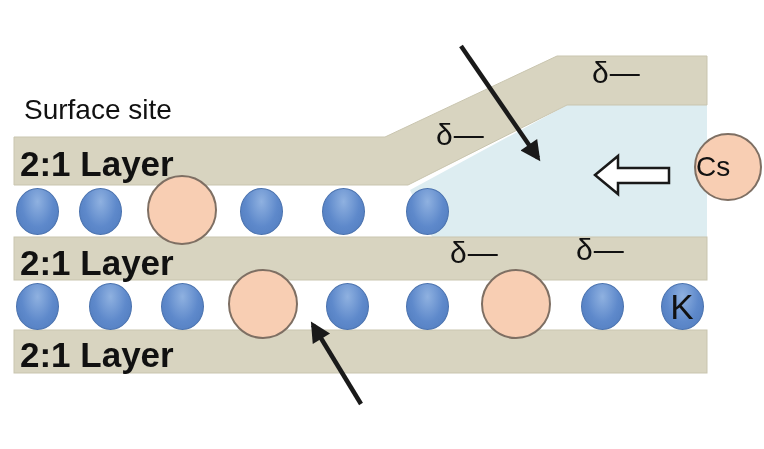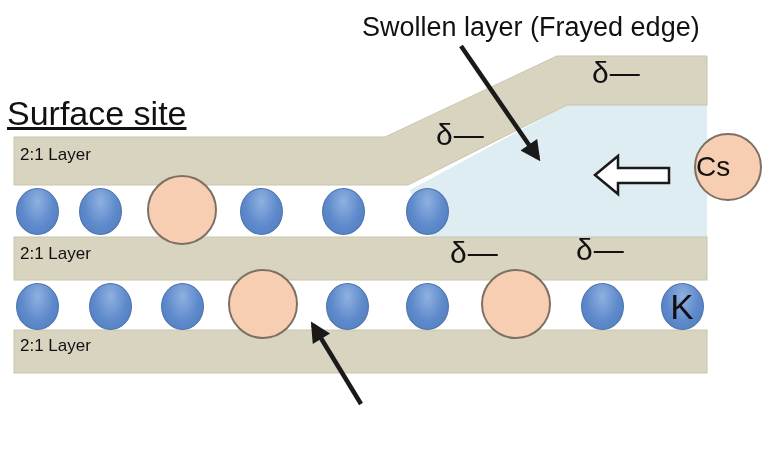--- a/index.html
+++ b/index.html
@@ -7,23 +7,23 @@
     position:relative;width:764px;height:449px;background:#fff;
     font-family:"Liberation Sans",sans-serif;color:#111;overflow:hidden;
   }
   .scene svg{position:absolute;left:0;top:0;z-index:0;}
   .tan{fill:var(--layer-fill);stroke:var(--layer-edge);stroke-width:1;}
   .swollen{fill:var(--swollen-fill);stroke:none;}
   .arrow-line{stroke:var(--arrow);stroke-width:4.5;fill:none;}
   .white-arrow{fill:#ffffff;stroke:var(--arrow);stroke-width:2.5;stroke-linejoin:miter;}
   .txt{position:absolute;line-height:1.15;z-index:2;white-space:nowrap;}
   .title{left:362px;top:12px;font-size:27px;}
-  .surface{left:7px;top:94px;font-size:34px;text-decoration:underline;}
+  .surface{left:24px;top:94px;font-size:28px;}
   .interlayer{left:376px;top:407px;font-size:27px;}
-  .layer-label{position:absolute;font-size:17px;line-height:1;z-index:2;white-space:nowrap;}
+  .layer-label{position:absolute;font-size:35px;line-height:1;z-index:2;white-space:nowrap;font-weight:bold;}
   .delta{position:absolute;font-size:30px;line-height:1;z-index:2;letter-spacing:1px;white-space:nowrap;}
   .ion{position:absolute;border-radius:50%;z-index:1;box-sizing:border-box;
        display:flex;align-items:center;justify-content:center;}
   .ion.blue{
     background:radial-gradient(ellipse at 50% 28%, var(--ion-blue-light) 0%, var(--ion-blue) 55%, var(--ion-blue-dark) 100%);
     border:1px solid var(--ion-blue-edge);
   }
   .ion.peach{background:var(--ion-peach);border:2px solid var(--ion-peach-edge);}
   .ion-label{font-size:35px;color:#111;line-height:1;}
   .cs-ion{
@@ -52,21 +52,20 @@
 
     <rect class="tan" x="14" y="330" width="693" height="43"></rect>
 
     <line class="arrow-line" x1="461" y1="46" x2="538" y2="158" marker-end="url(#ah)"></line>
 
     <line class="arrow-line" x1="361" y1="404" x2="313" y2="325" marker-end="url(#ah)"></line>
 
     <polygon class="white-arrow" points="595,175 618,156 618,168 669,168 669,183 618,183 618,194"></polygon>
   </svg>
 
-  <div class="txt title">Swollen layer (Frayed edge)</div>
   <div class="txt surface">Surface site</div>
 
   <div class="cs-ion">
     <span>Cs</span>
   </div>
 <div class="layer-label" style="left: 20px; top: 146px;">2:1 Layer</div>
     <div class="layer-label" style="left: 20px; top: 245px;">2:1 Layer</div>
     <div class="layer-label" style="left: 20px; top: 337px;">2:1 Layer</div>
     <div class="delta" style="left: 436px; top: 120px;">δ—</div>
     <div class="delta" style="left: 592px; top: 58px;">δ—</div>

